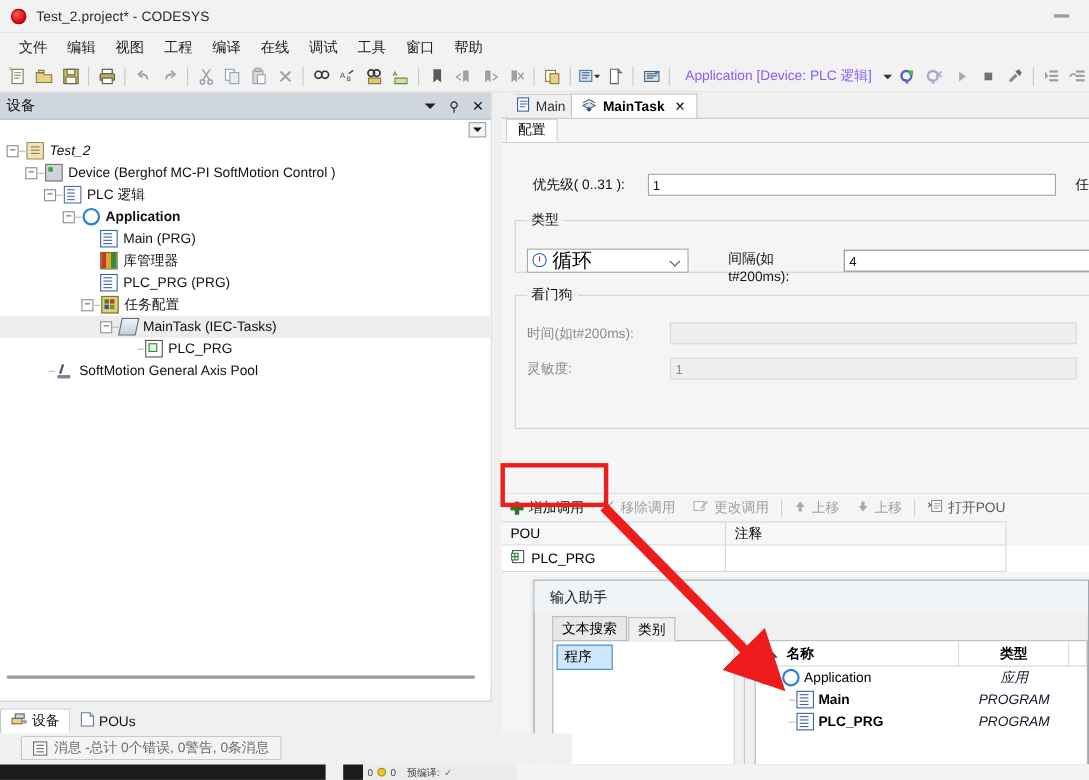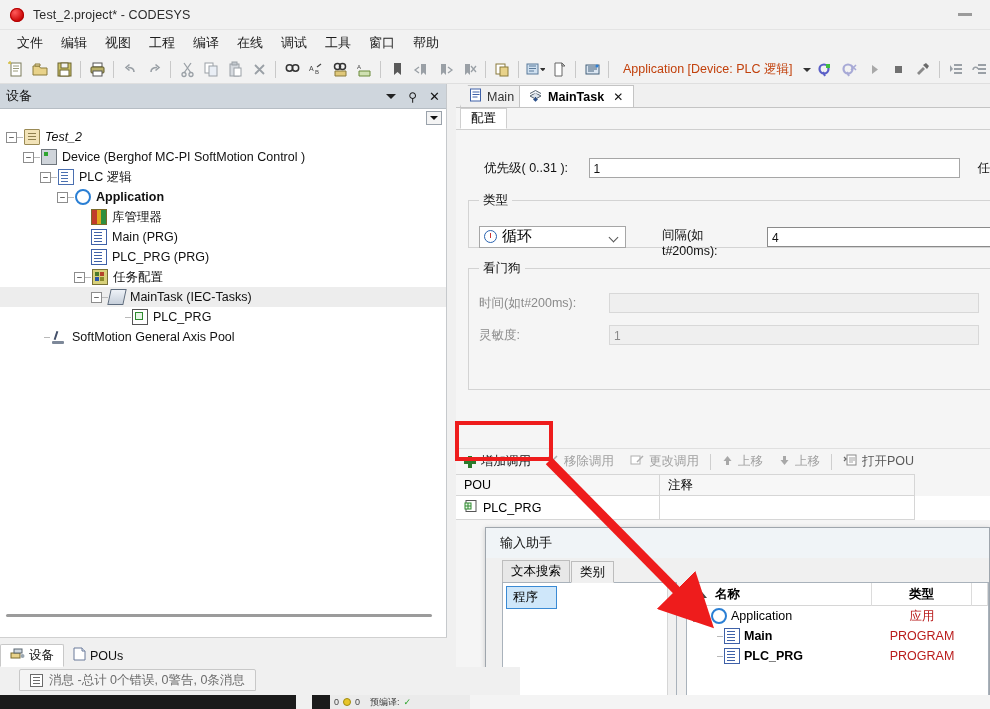--- a/index.html
+++ b/index.html
@@ -61,21 +61,21 @@
     width: 22px; height: 22px;
     display: inline-flex; align-items:center; justify-content:center;
     margin: 0 1px; flex: none;
   }
   .tb-sep { width:1px; height:17px; background:#c9c9c9; margin:0 4px; flex:none; }
   #app-combo {
     display:flex; align-items:center; flex:none;
     margin-left: 6px;
   }
   #app-combo-text {
-    font-size: 12.5px; color:#c2410c; padding: 2px 4px;
+    font-size: 12.5px; color:#8b5cf6; padding: 2px 4px;
   }
   .caret-sm {
     width:0;height:0;border-left:4px solid transparent;border-right:4px solid transparent;
     border-top:4px solid #333; margin-left:6px; margin-right:4px;
   }
 
   
   #workspace { position:absolute; left:0; top:84px; right:0; bottom:42px; }
 
   
@@ -202,21 +202,21 @@
   .tf.dis { background:#efefef; border:1px solid #d8d8d8; color:#8b8b8b; }
 
   fieldset.grp {
     border:1px solid #d3d3d3; border-radius:0;
     margin:0; padding:4px 10px 10px 10px;
   }
   fieldset.grp > legend { font-size:12.5px; padding:0 4px; color:#111; }
 
   .combo {
     width:160px;height:22px;background:#fff;border:1px solid #a6a6a6;
-    display:flex;align-items:center;padding-left:4px;position:relative;font-size:15px;
+    display:flex;align-items:center;padding-left:4px;position:relative;font-size:18px;
   }
   .combo .chev { position:absolute;right:8px;top:7px;width:7px;height:7px;
     border-right:1.5px solid #555;border-bottom:1.5px solid #555;transform:rotate(45deg);}
   .clock-ic{width:13px;height:13px;border:1.5px solid #2a63b0;border-radius:50%;margin-right:5px;position:relative;flex:none;background:#fff;}
   .clock-ic:after{content:"";position:absolute;left:5px;top:2px;width:1px;height:5px;background:#c33;}
 
   .cbx { width:13px;height:13px;border:1px solid #6b6b6b;background:#fff;margin-right:6px;flex:none;}
 
   
   #call-toolbar {
@@ -252,21 +252,21 @@
   #dlg-body { position:absolute; left:16px; right:0; top:54px; bottom:0; display:flex; }
   #dlg-left { width:175px; background:#fff; border:1px solid #a9b2bb; position:relative;}
   #dlg-left .selitem { margin:3px 0 0 3px; background:#cfe7fa; border:1px solid #3a8ad4; display:inline-block; padding:2px 18px 2px 6px; font-size:12.5px;}
   #dlg-left .vsb { position:absolute; right:0; top:0; bottom:0; width:9px; background:#f0f0f0; border-left:1px solid #d6d6d6;}
   #dlg-right { flex:1; margin-left:9px; background:#fff; border:1px solid #a9b2bb; position:relative; overflow:hidden;}
   #dr-hdr { height:23px; display:flex; background:#fff; border-bottom:1px solid #d6d6d6;}
   #dr-hdr .c { display:flex;align-items:center;font-size:12.5px;font-weight:bold;border-right:1px solid #dcdcdc;height:23px;}
   .sortcaret{width:0;height:0;border-left:5px solid transparent;border-right:5px solid transparent;border-bottom:6px solid #444;margin:0 8px 0 10px;}
   .drow { height:20px; display:flex; align-items:center; font-size:12.5px; }
   .drow .n { display:flex; align-items:center; }
-  .drow .t { color:#b91c1c; }
+  .drow .t { font-style:italic; color:#0f172a; }
 
   
   #hl-rect {
     position:absolute; left:455px; top:421px; width:98px; height:40px;
     border:4px solid #ee1c1c; z-index:40; pointer-events:none;
   }
   #arrow-svg { position:absolute; left:0; top:0; width:990px; height:709px; z-index:39; pointer-events:none;}
   #messages {
     position:absolute; left:0; bottom:14px; width:470px; height:28px;
     background:#f0f0f0;
@@ -561,27 +561,27 @@
       </div>
 
       <div class="trow" style="padding-left:57px;">
         <span class="exp">−</span>
           <span class="tdash"></span>
         <span class="ticon ic-app"></span>
         <span class="tlabel bold">Application</span>
       </div>
 
       <div class="trow" style="padding-left:90px;">
+        <span class="ticon ic-pou"></span>
+        <span class="tlabel">Main (PRG)</span>
+      </div>
+
+      <div class="trow" style="padding-left:90px;">
         <span class="ticon ic-lib"></span>
         <span class="tlabel">库管理器</span>
-      </div>
-
-      <div class="trow" style="padding-left:90px;">
-        <span class="ticon ic-pou"></span>
-        <span class="tlabel">Main (PRG)</span>
       </div>
 
       <div class="trow" style="padding-left:90px;">
         <span class="ticon ic-pou"></span>
         <span class="tlabel">PLC_PRG (PRG)</span>
       </div>
 
       <div class="trow" style="padding-left:74px;">
         <span class="exp">−</span>
           <span class="tdash"></span>

